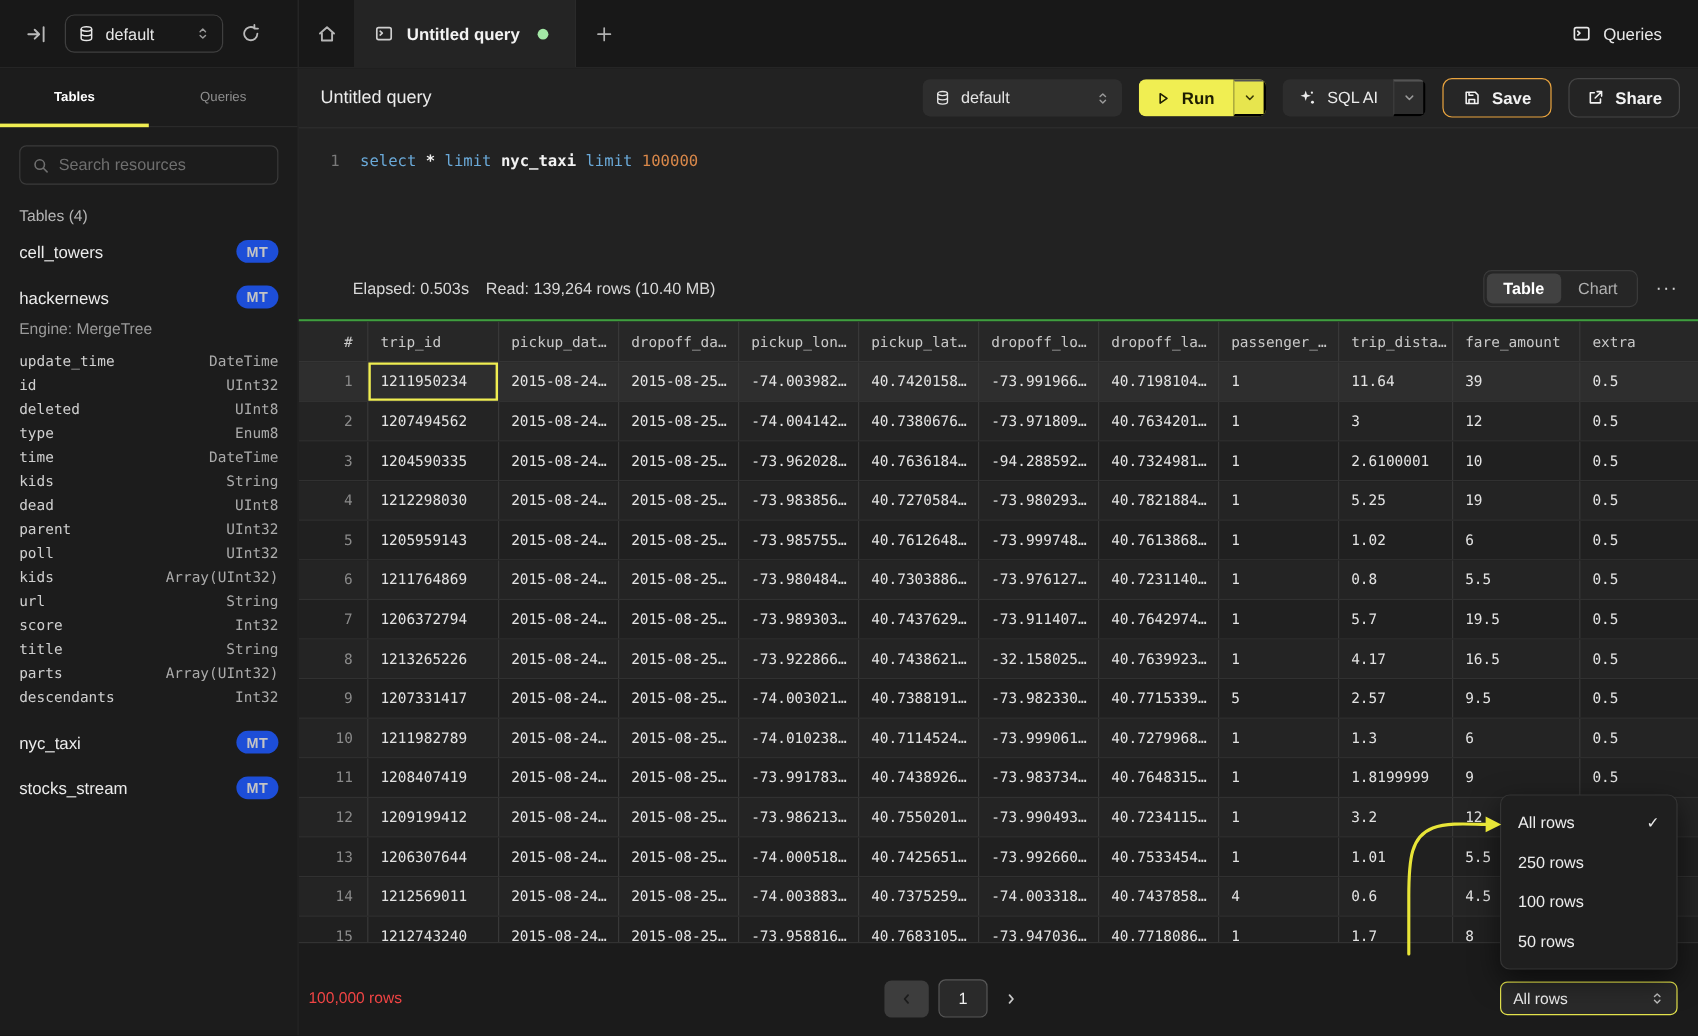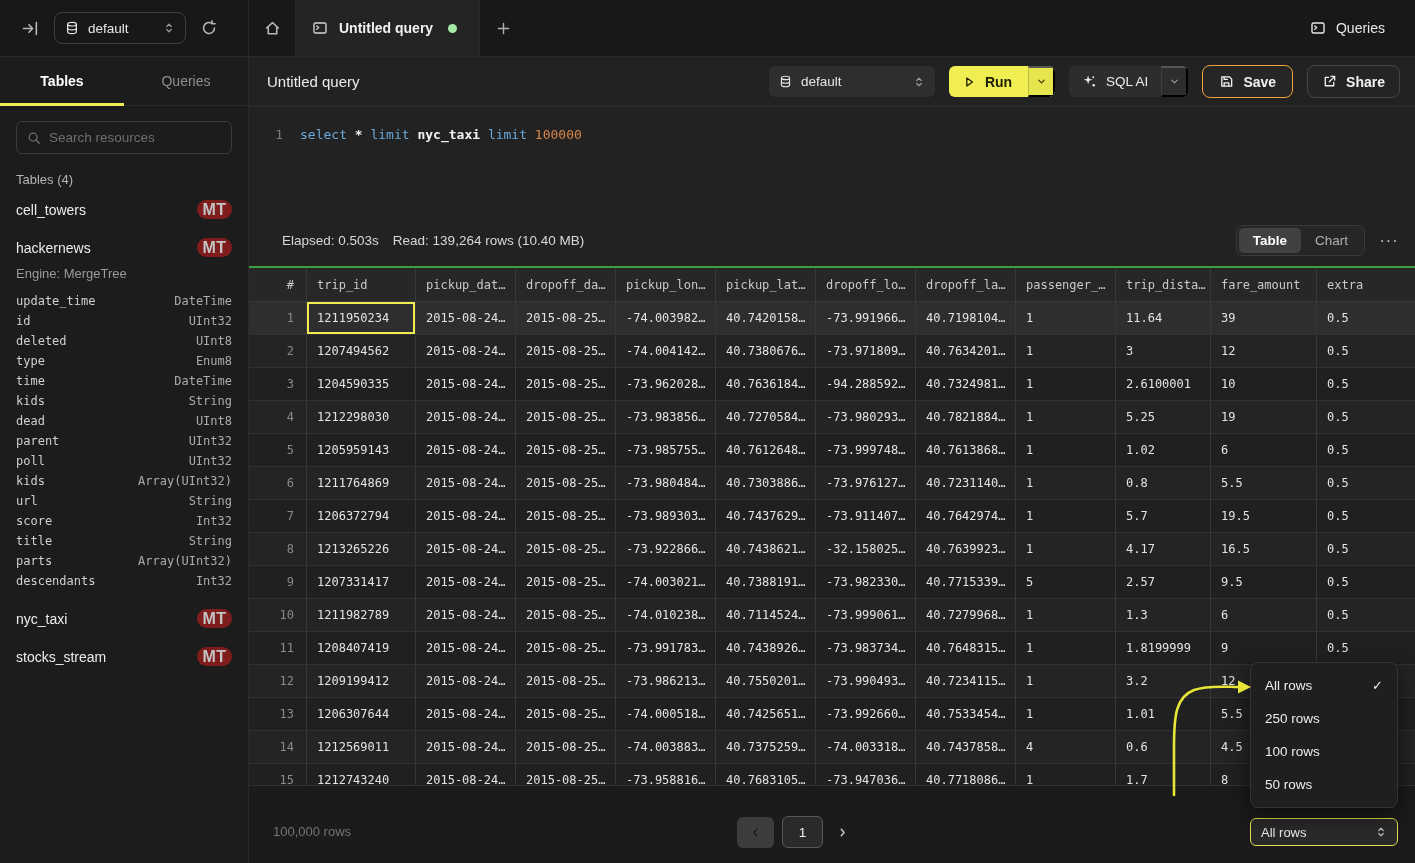--- a/index.html
+++ b/index.html
@@ -36,34 +36,34 @@
   .dot{width:9px;height:9px;border-radius:50%;background:var(--green-dot);margin-left:4px;flex:none}
   .newtab-btn{width:46px;display:flex;align-items:center;justify-content:center;color:#b0b0b0}
   .topbar-right{margin-left:auto;display:flex;align-items:center;padding-right:30px}
   .queries-btn{display:flex;align-items:center;gap:10px;background:none;border:none;color:#e8e8e8;font-size:14px;cursor:pointer}
 
   
   .sidebar{position:absolute;left:0;top:57px;width:249px;height:806px;background:#1c1c1c;
     border-right:1px solid #2a2a2a;overflow:hidden}
   .sb-tabs{height:49px;border-bottom:1px solid #2a2a2a;display:flex}
   .sb-tab{flex:1;display:flex;align-items:center;justify-content:center;color:#8f8f8f;
-    font-size:14px;position:relative;cursor:pointer;background:none;border:none}
+    font-size:11px;position:relative;cursor:pointer;background:none;border:none}
   .sb-tab.active{color:#fff;font-weight:600}
   .sb-tab.active::after{content:"";position:absolute;left:0;right:0;bottom:-1px;height:3px;background:var(--accent-yellow)}
   .new-table-btn{margin:17px 16px 0;height:33px;width:217px;background:var(--accent-yellow);border:none;border-radius:6px;
     display:flex;align-items:center;justify-content:center;gap:9px;color:#181800;font-weight:600;font-size:14px;cursor:pointer}
   .sb-search{margin:15px 16px 0;height:33px;border:1px solid #3a3a3a;border-radius:6px;
     display:flex;align-items:center;gap:8px;padding:0 10px;color:#6f6f6f}
   .sb-search input{flex:1;background:transparent;border:none;outline:none;color:#ddd;font-size:13.5px;font-family:inherit;min-width:0}
   .sb-search input::placeholder{color:#6f6f6f}
   .sb-section{margin:18px 16px 6px;font-size:13px;color:#b5b5b5}
   .tbl-item{height:33px;padding:0 16px;display:flex;align-items:center;justify-content:space-between;cursor:pointer;margin-top:5px}
   .tbl-name{font-size:14px;font-weight:500;color:#ececec}
-  .mt-badge{width:35px;height:19px;border-radius:10px;background:#7f1d1d;color:#c4c4c4;
-    font-size:16px;font-weight:600;letter-spacing:.5px;display:flex;align-items:center;justify-content:center}
+  .mt-badge{width:35px;height:19px;border-radius:10px;background:#1d4ed8;color:#c4c4c4;
+    font-size:12px;font-weight:600;letter-spacing:.5px;display:flex;align-items:center;justify-content:center}
   .engine-line{padding:2px 16px 6px;font-size:13px;color:#9a9a9a}
   .col-list{padding:4px 0 6px}
   .col-row{height:20px;padding:0 16px;display:flex;align-items:center;justify-content:space-between;
     font-family:"DejaVu Sans Mono",monospace;font-size:12px}
   .col-name{color:#d0d0d0}
   .col-type{color:#ababab}
 
   
   .main{position:absolute;left:249px;top:57px;width:1166px;height:806px;background:#222}
   .query-header{height:50px;border-bottom:1px solid #2e2e2e;display:flex;align-items:center;padding:0 15px 0 18px}
@@ -92,21 +92,21 @@
   .kw{color:var(--sql-keyword)}
   .num{color:var(--sql-number)}
   .tbl-ref{color:#f2f2f2;font-weight:bold}
 
   .results-toolbar{height:51px;display:flex;align-items:center;padding:0 14px 0 13px}
   .res-search{width:238px;height:33px;border:1px solid #3a3a3a;border-radius:6px;display:flex;align-items:center;
     gap:8px;padding:0 10px;color:#6f6f6f;flex:none}
   .res-search input{flex:1;background:transparent;border:none;outline:none;color:#ddd;font-size:13.5px;font-family:inherit;min-width:0}
   .res-search input::placeholder{color:#6f6f6f}
   .stat{font-size:13.5px;color:#d8d8d8;white-space:nowrap}
-  .stat.first{margin-left:20px}
+  .stat.first{margin-left:32px}
   .stat + .stat{margin-left:14px}
   .view-toggle{margin-left:auto;height:31px;border:1px solid #3a3a3a;border-radius:7px;background:#262626;
     display:flex;padding:2px;flex:none}
   .seg{padding:0 14px;border-radius:5px;display:flex;align-items:center;font-size:13.5px;color:#b0b0b0;cursor:pointer;background:none;border:none}
   .seg.active{background:#414141;color:#fff;font-weight:600}
   .more-btn{margin-left:12px;width:24px;color:#cfcfcf;font-size:16px;letter-spacing:1px;text-align:center;cursor:pointer;background:none;border:none}
 
   .green-divider{height:2px;background:var(--table-top-border)}
 
   
@@ -118,21 +118,21 @@
   .trow.selected{background:#2e2e2e}
   .tcell{flex:none;border-right:1px solid #383838;padding:0 10px;display:flex;align-items:center;
     font-family:"DejaVu Sans Mono",monospace;font-size:12px;color:#e3e3e3;overflow:hidden;white-space:nowrap}
   .trow.head .tcell{color:#c9c9c9}
   .tcell.idx{justify-content:flex-end;padding-right:12px;color:#8a8a8a}
   .tcell.last{flex:1;min-width:0;border-right:none}
   .tcell.focus-cell{box-shadow:inset 0 0 0 2px var(--accent-yellow)}
 
   
   .results-footer{height:78px;background:#1b1b1b;border-top:1px solid #323232;position:relative}
-  .row-count{position:absolute;left:24px;top:38px;font-size:13px;color:#737373}
+  .row-count{position:absolute;left:8px;top:38px;font-size:13px;color:#ef4444}
   .pagination{position:absolute;left:488px;top:30px;display:flex;align-items:center;gap:8px}
   .pg-prev{width:37px;height:31px;background:#3d3d3d;border:none;border-radius:6px;display:flex;align-items:center;justify-content:center;color:#1c1c1c}
   .pg-page{width:41px;height:32px;background:#2a2a2a;border:1px solid #575757;border-radius:6px;
     display:flex;align-items:center;justify-content:center;color:#f0f0f0;font-size:13.5px}
   .pg-next{width:22px;height:31px;background:none;border:none;display:flex;align-items:center;justify-content:center;color:#c9c9c9;cursor:pointer}
   .page-size-select{position:absolute;left:1001px;top:32px;width:148px;height:28px;background:#2a2a2a;
     border:1.5px solid #e3e24c;border-radius:6px;display:flex;align-items:center;gap:8px;padding:0 10px;
     color:#ececec;font-size:13px;cursor:pointer}
   .page-size-select .caret{margin-left:auto;color:#bdbdbd}
 

